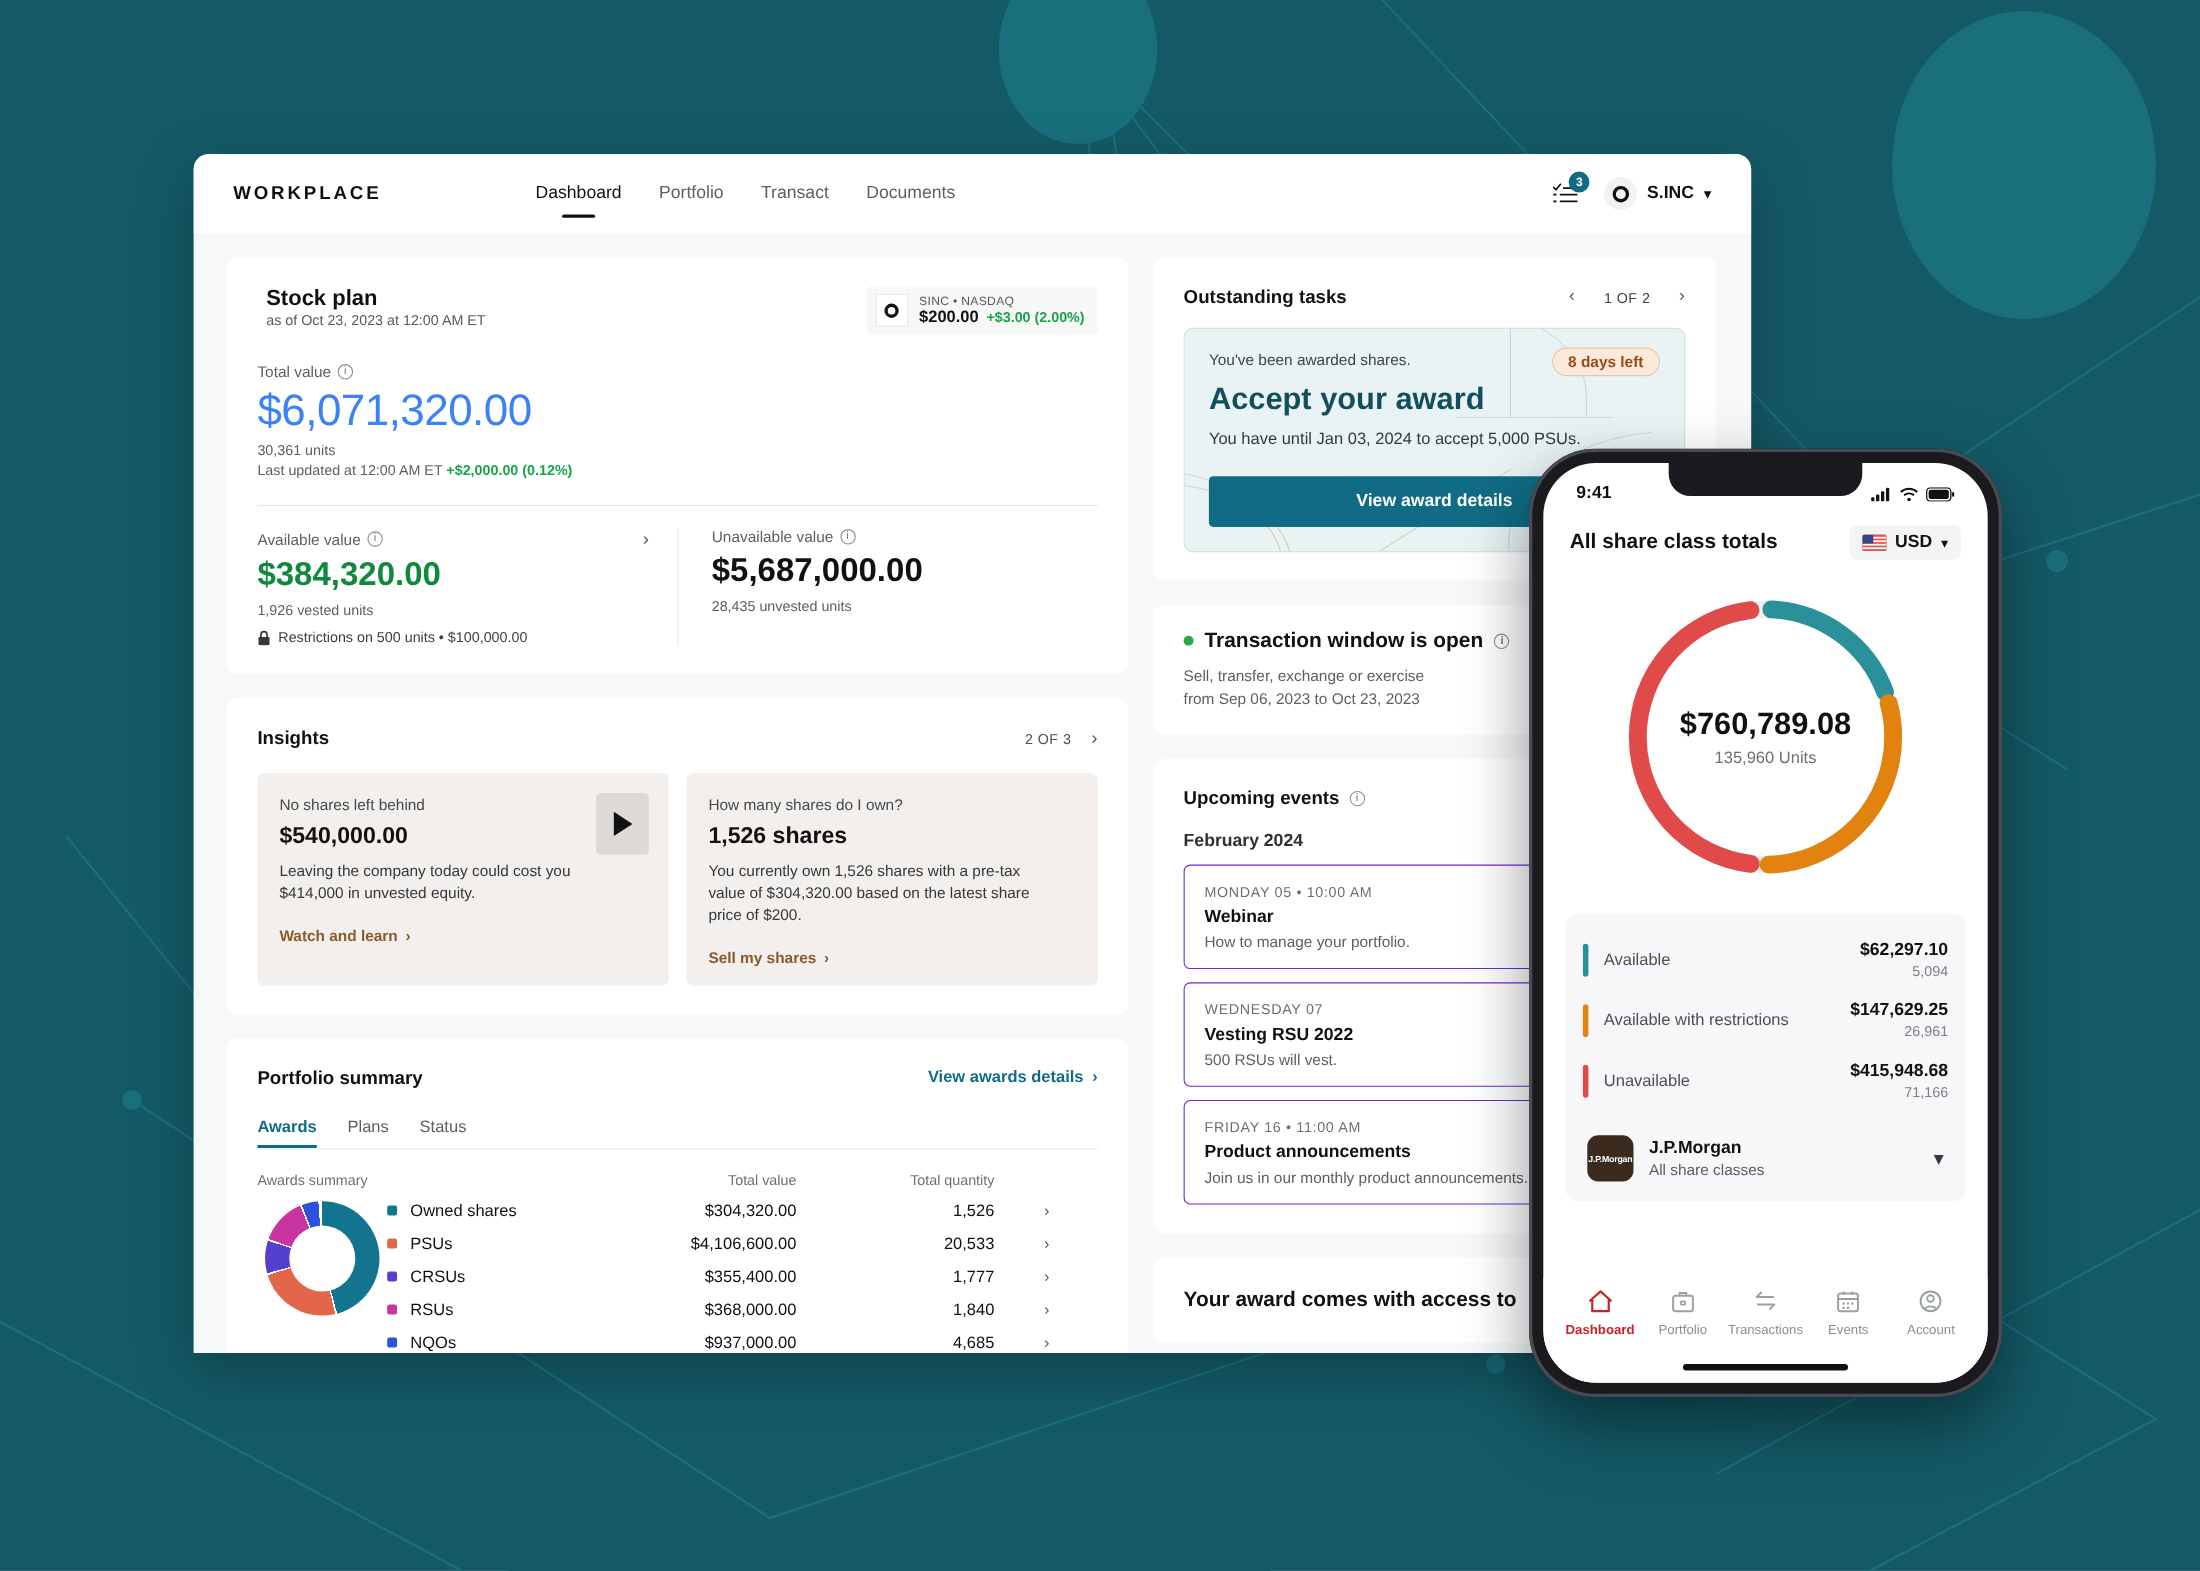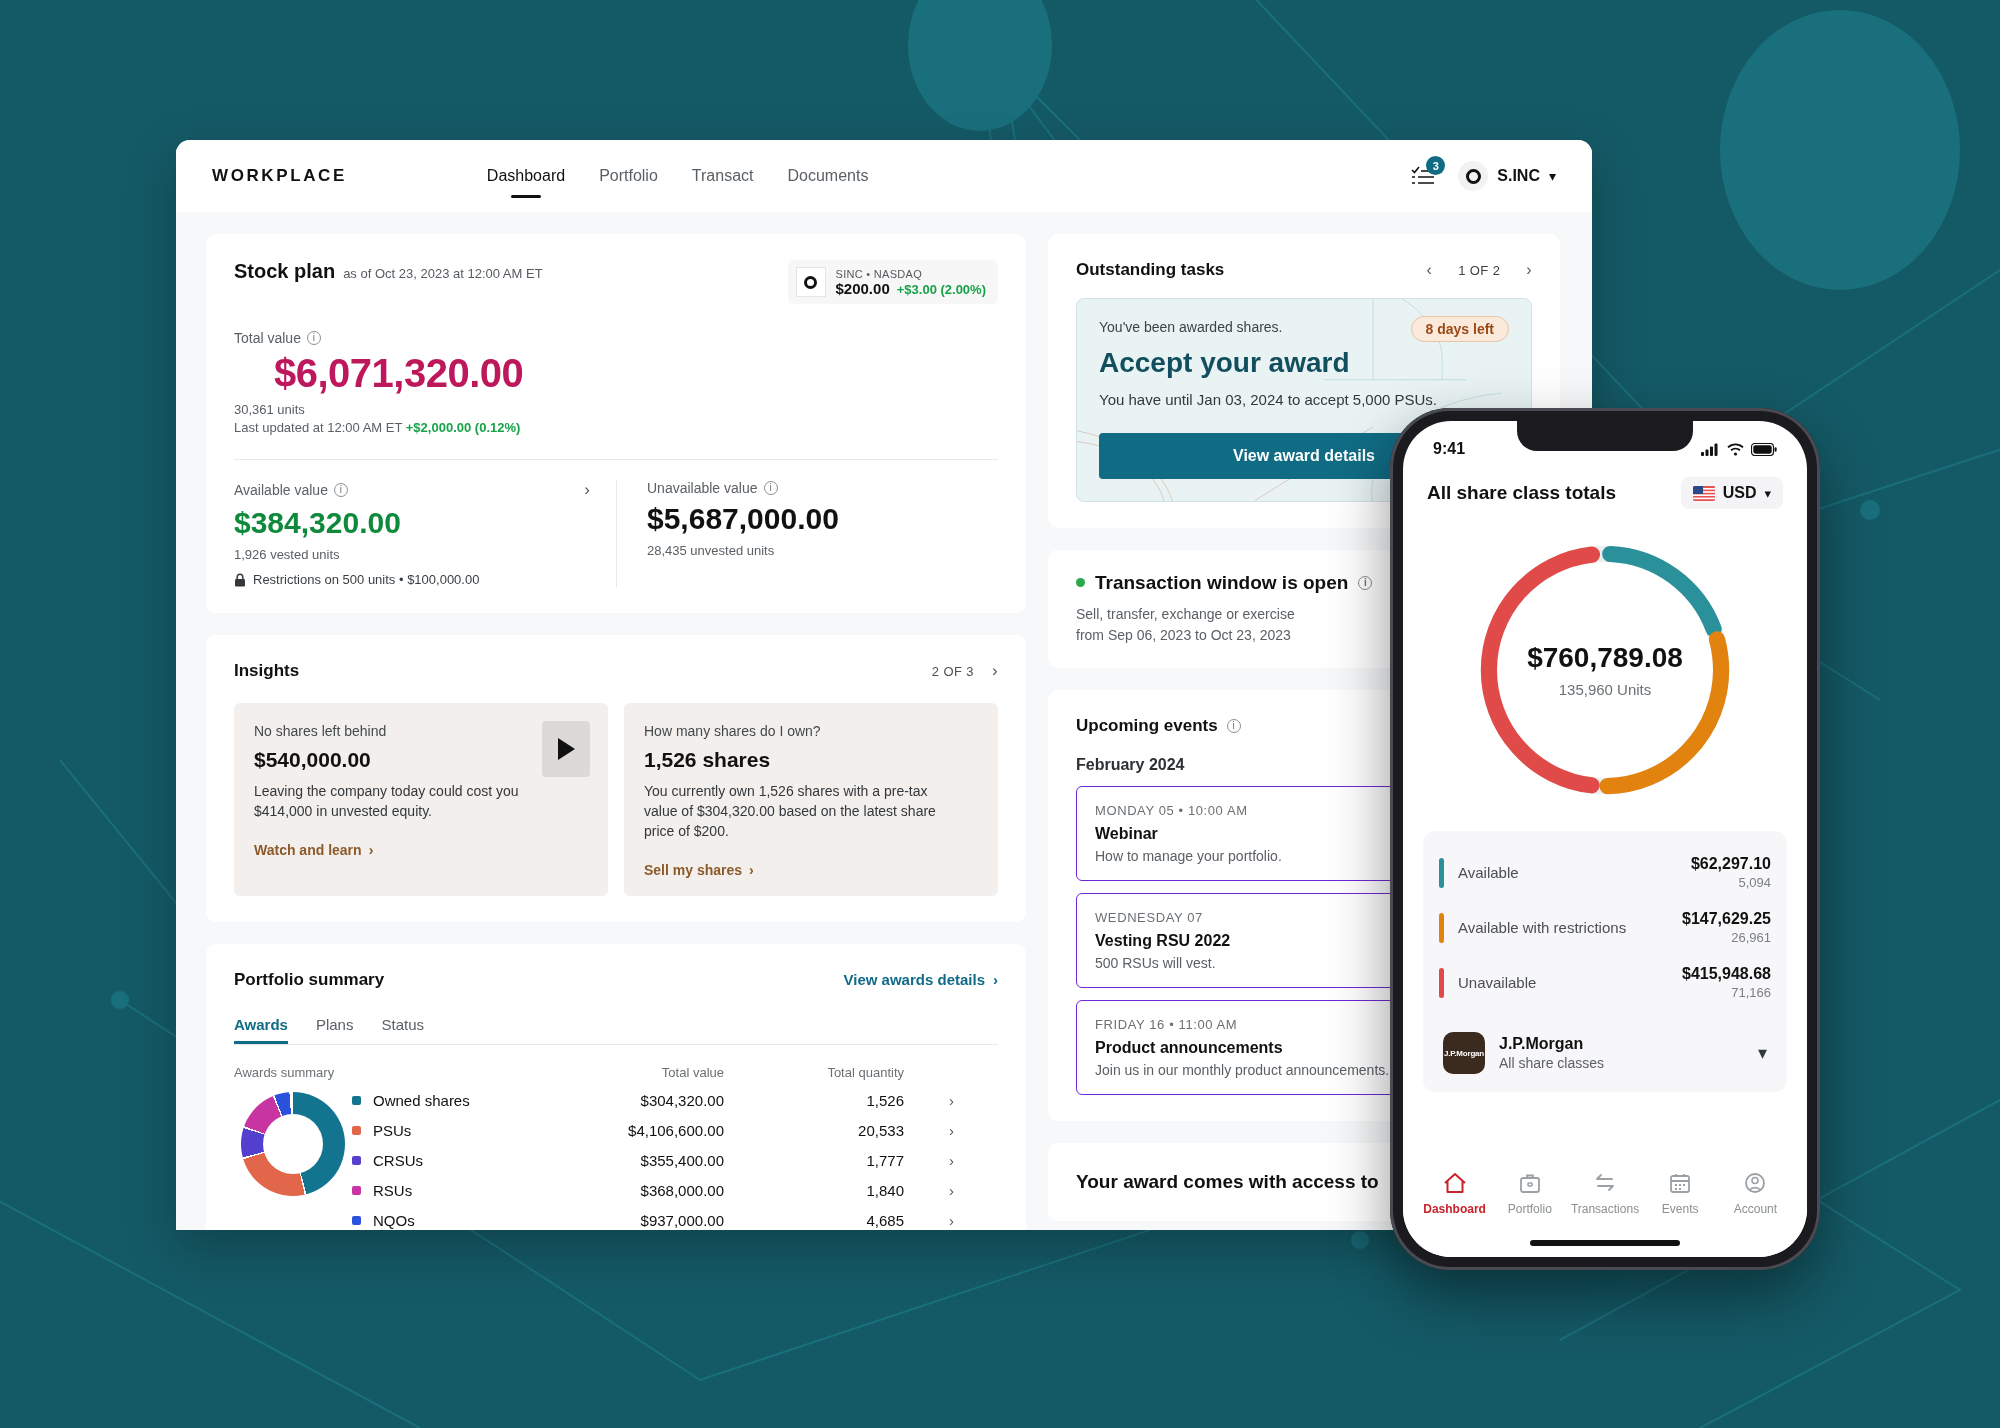--- a/index.html
+++ b/index.html
@@ -79,21 +79,21 @@
   .ticker-sym { font-size: 11px; color: #55595d; letter-spacing: .3px; }
   .ticker-px { font-size: 15px; font-weight: 700; color: #111; }
   .ticker-up { font-size: 13px; font-weight: 700; color: #17a34a; }
 
   .lbl { font-size: 14px; color: #5a6065; display: flex; align-items: center; gap: 6px; }
   .info-i {
     width: 14px; height: 14px; border: 1.2px solid #8b9094; border-radius: 50%;
     font-size: 10px; color: #6c7277; display: inline-flex; align-items: center;
     justify-content: center; font-style: normal; line-height: 1;
   }
-  .big-val { font-size: 40px; font-weight: 700; color: #be185d; letter-spacing: -.5px; margin-top: 5px; margin-left: 40px; }
+  .big-val { font-size: 40px; font-weight: 400; color: #3b82f6; letter-spacing: -.5px; margin-top: 5px; }
   .sm { font-size: 13px; color: #5a6065; }
   .green { color: #17a34a; font-weight: 700; }
   .divider { height: 1px; background: #e6e8ea; margin: 24px 0 20px; }
   .two-col { display: flex; }
   .two-col > div:first-child { width: 50%; padding-right: 26px; position: relative; }
   .two-col > div:last-child { width: 50%; padding-left: 30px; border-left: 1px solid #e6e8ea; }
   .val-green { font-size: 30px; font-weight: 700; color: #0f8a3d; margin-top: 6px; }
   .val-dark { font-size: 30px; font-weight: 700; color: #111; margin-top: 6px; }
   .restrict { font-size: 13px; color: #3a3f43; margin-top: 10px; display: flex; align-items: center; gap: 7px; }
   .chev { color: #55595d; font-size: 17px; }
@@ -291,21 +291,21 @@
       </div>
     </div>
   </div>
 
   <div class="content">
 
     <div class="col-left">
 
       <div class="card">
         <div class="sp-head">
-          <div style="display:flex;align-items:baseline;">
+          <div style="display:flex;align-items:baseline;flex-direction:column;">
             <span class="sp-title">Stock plan</span>
             <span class="sp-sub">as of Oct 23, 2023 at 12:00 AM ET</span>
           </div>
           <div class="ticker">
             <div class="ticker-logo">
                 <i></i>
               </div>
             <div>
               <div class="ticker-sym">SINC • NASDAQ</div>
               <div style="display:flex;align-items:baseline;gap:7px;">

